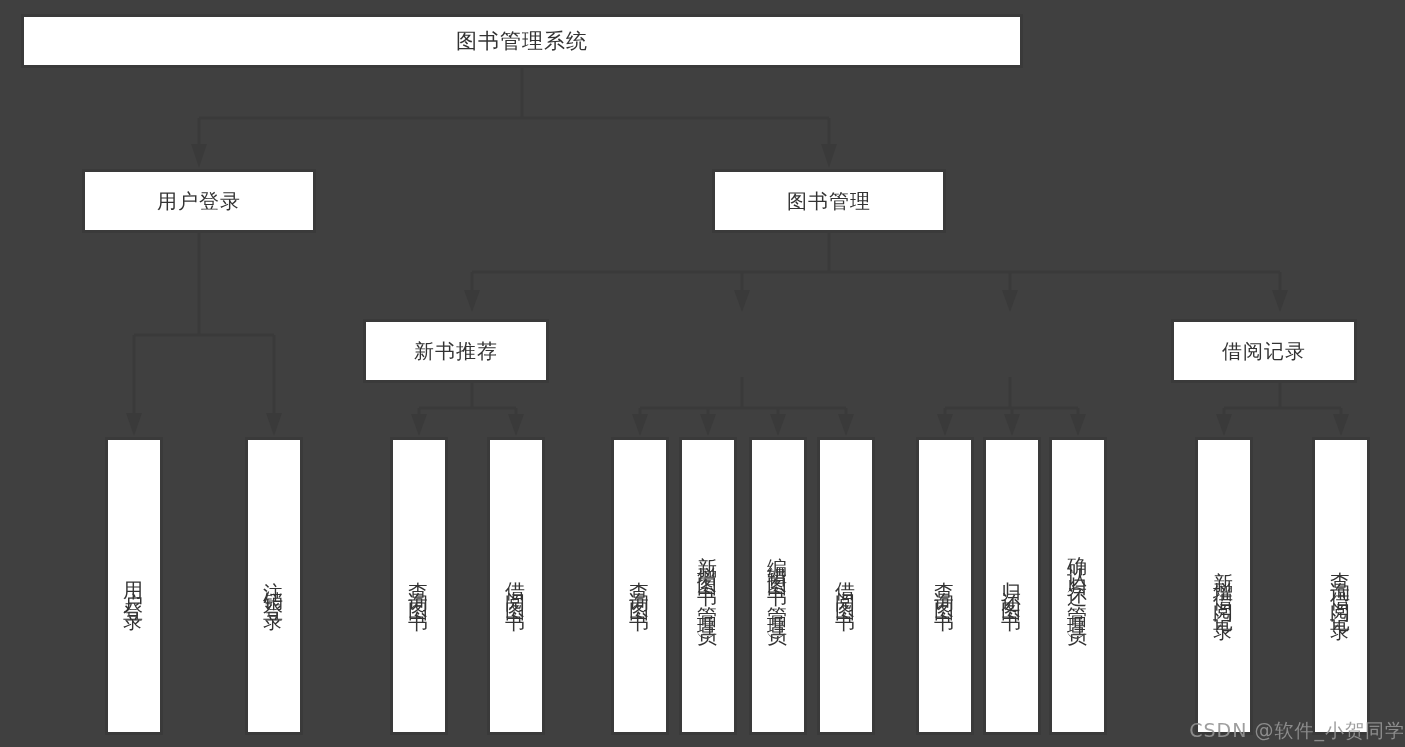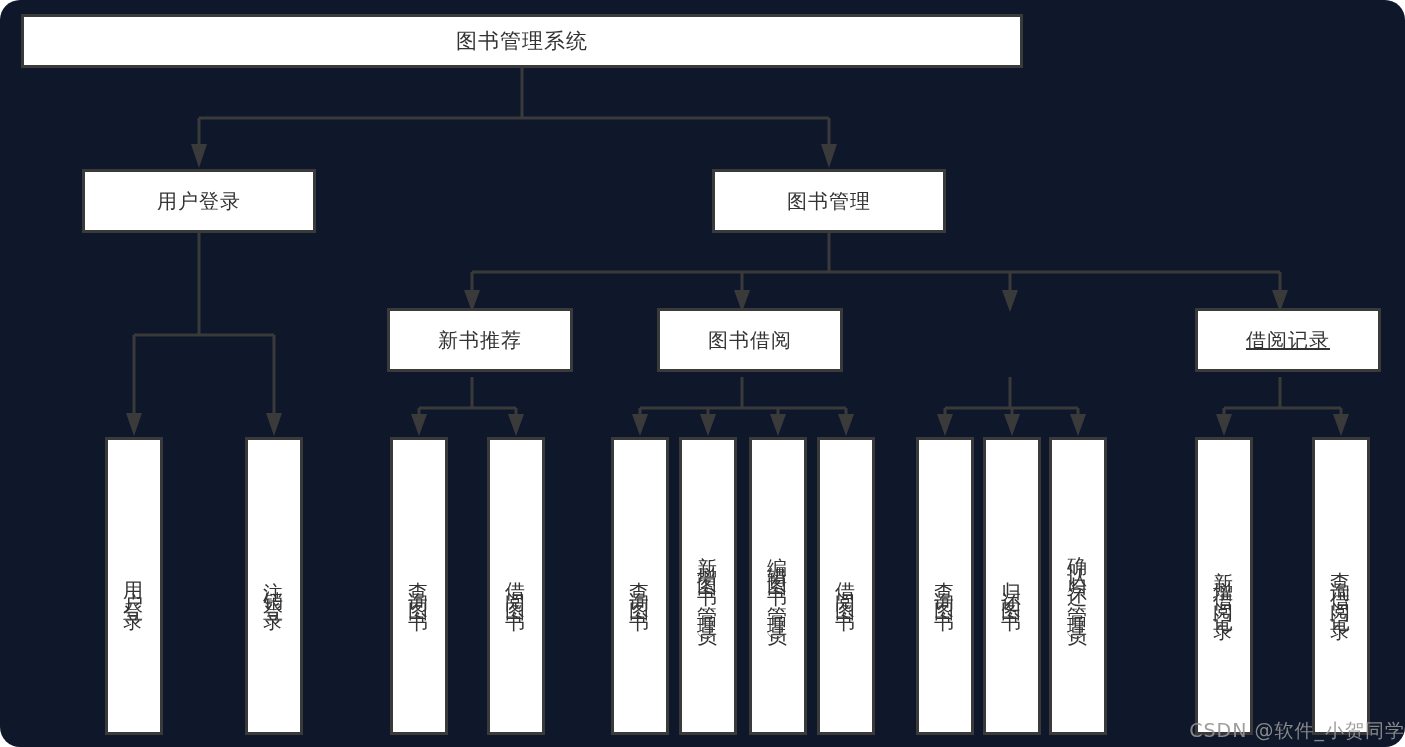--- a/index.html
+++ b/index.html
@@ -3,23 +3,22 @@
 <meta charset="utf-8">
 <style>
   * { margin: 0; padding: 0; box-sizing: border-box; }
   html, body { background: #ffffff; }
   body { font-family: "DejaVu Sans", "Liberation Sans", sans-serif; }
 
   .canvas {
     position: relative;
     width: 1405px;
     height: 747px;
-    background: #0f172a;
+    background: #404040;
     overflow: hidden;
-    border-radius: 20px;
   }
 
   .connectors {
     position: absolute;
     left: 0; top: 0;
     width: 1405px; height: 747px;
     z-index: 1;
   }
 
   .node {
@@ -35,25 +34,25 @@
     letter-spacing: 1px;
     white-space: nowrap;
   }
 
   .root-node   { left: 21px;  top: 14px;  width: 1002px; height: 54px; font-size: 21px; }
 
   .l2-node     { top: 169px; width: 234px; height: 64px; }
   .l2-login    { left: 82px; }
   .l2-mgmt     { left: 712px; }
 
-  .l3-node     { top: 308px; width: 186px; height: 64px; margin-left: 24px; }
+  .l3-node     { top: 319px; width: 186px; height: 64px; }
   .l3-recommend{ left: 363px; }
   .l3-borrow   { left: 633px; }
   .l3-current  { left: 901px; }
-  .l3-records  { left: 1171px; text-decoration: underline; }
+  .l3-records  { left: 1171px; }
 
   .leaf {
     top: 437px;
     width: 58px;
     height: 298px;
     writing-mode: vertical-rl;
     text-orientation: mixed;
     letter-spacing: 10px;
     font-size: 20px;
     white-space: nowrap;
@@ -160,21 +159,20 @@
       <polygon points="1333,414 1349,414 1341,436"></polygon>
     </g>
   </svg>
 
   <div class="node root-node">图书管理系统</div>
 
   <div class="node l2-node l2-login">用户登录</div>
   <div class="node l2-node l2-mgmt">图书管理</div>
 
   <div class="node l3-node l3-recommend">新书推荐</div>
-  <div class="node l3-node l3-borrow">图书借阅</div>
   <div class="node l3-node l3-records">借阅记录</div>
 
   <div class="node leaf leaf-a1">用户登录</div>
   <div class="node leaf leaf-a2">注销登录</div>
 
   <div class="node leaf leaf-b1">查询图书</div>
   <div class="node leaf leaf-b2">借阅图书</div>
 
   <div class="node leaf leaf-c1">查询图书</div>
   <div class="node leaf leaf-c2">新增图书（管理员）</div>

